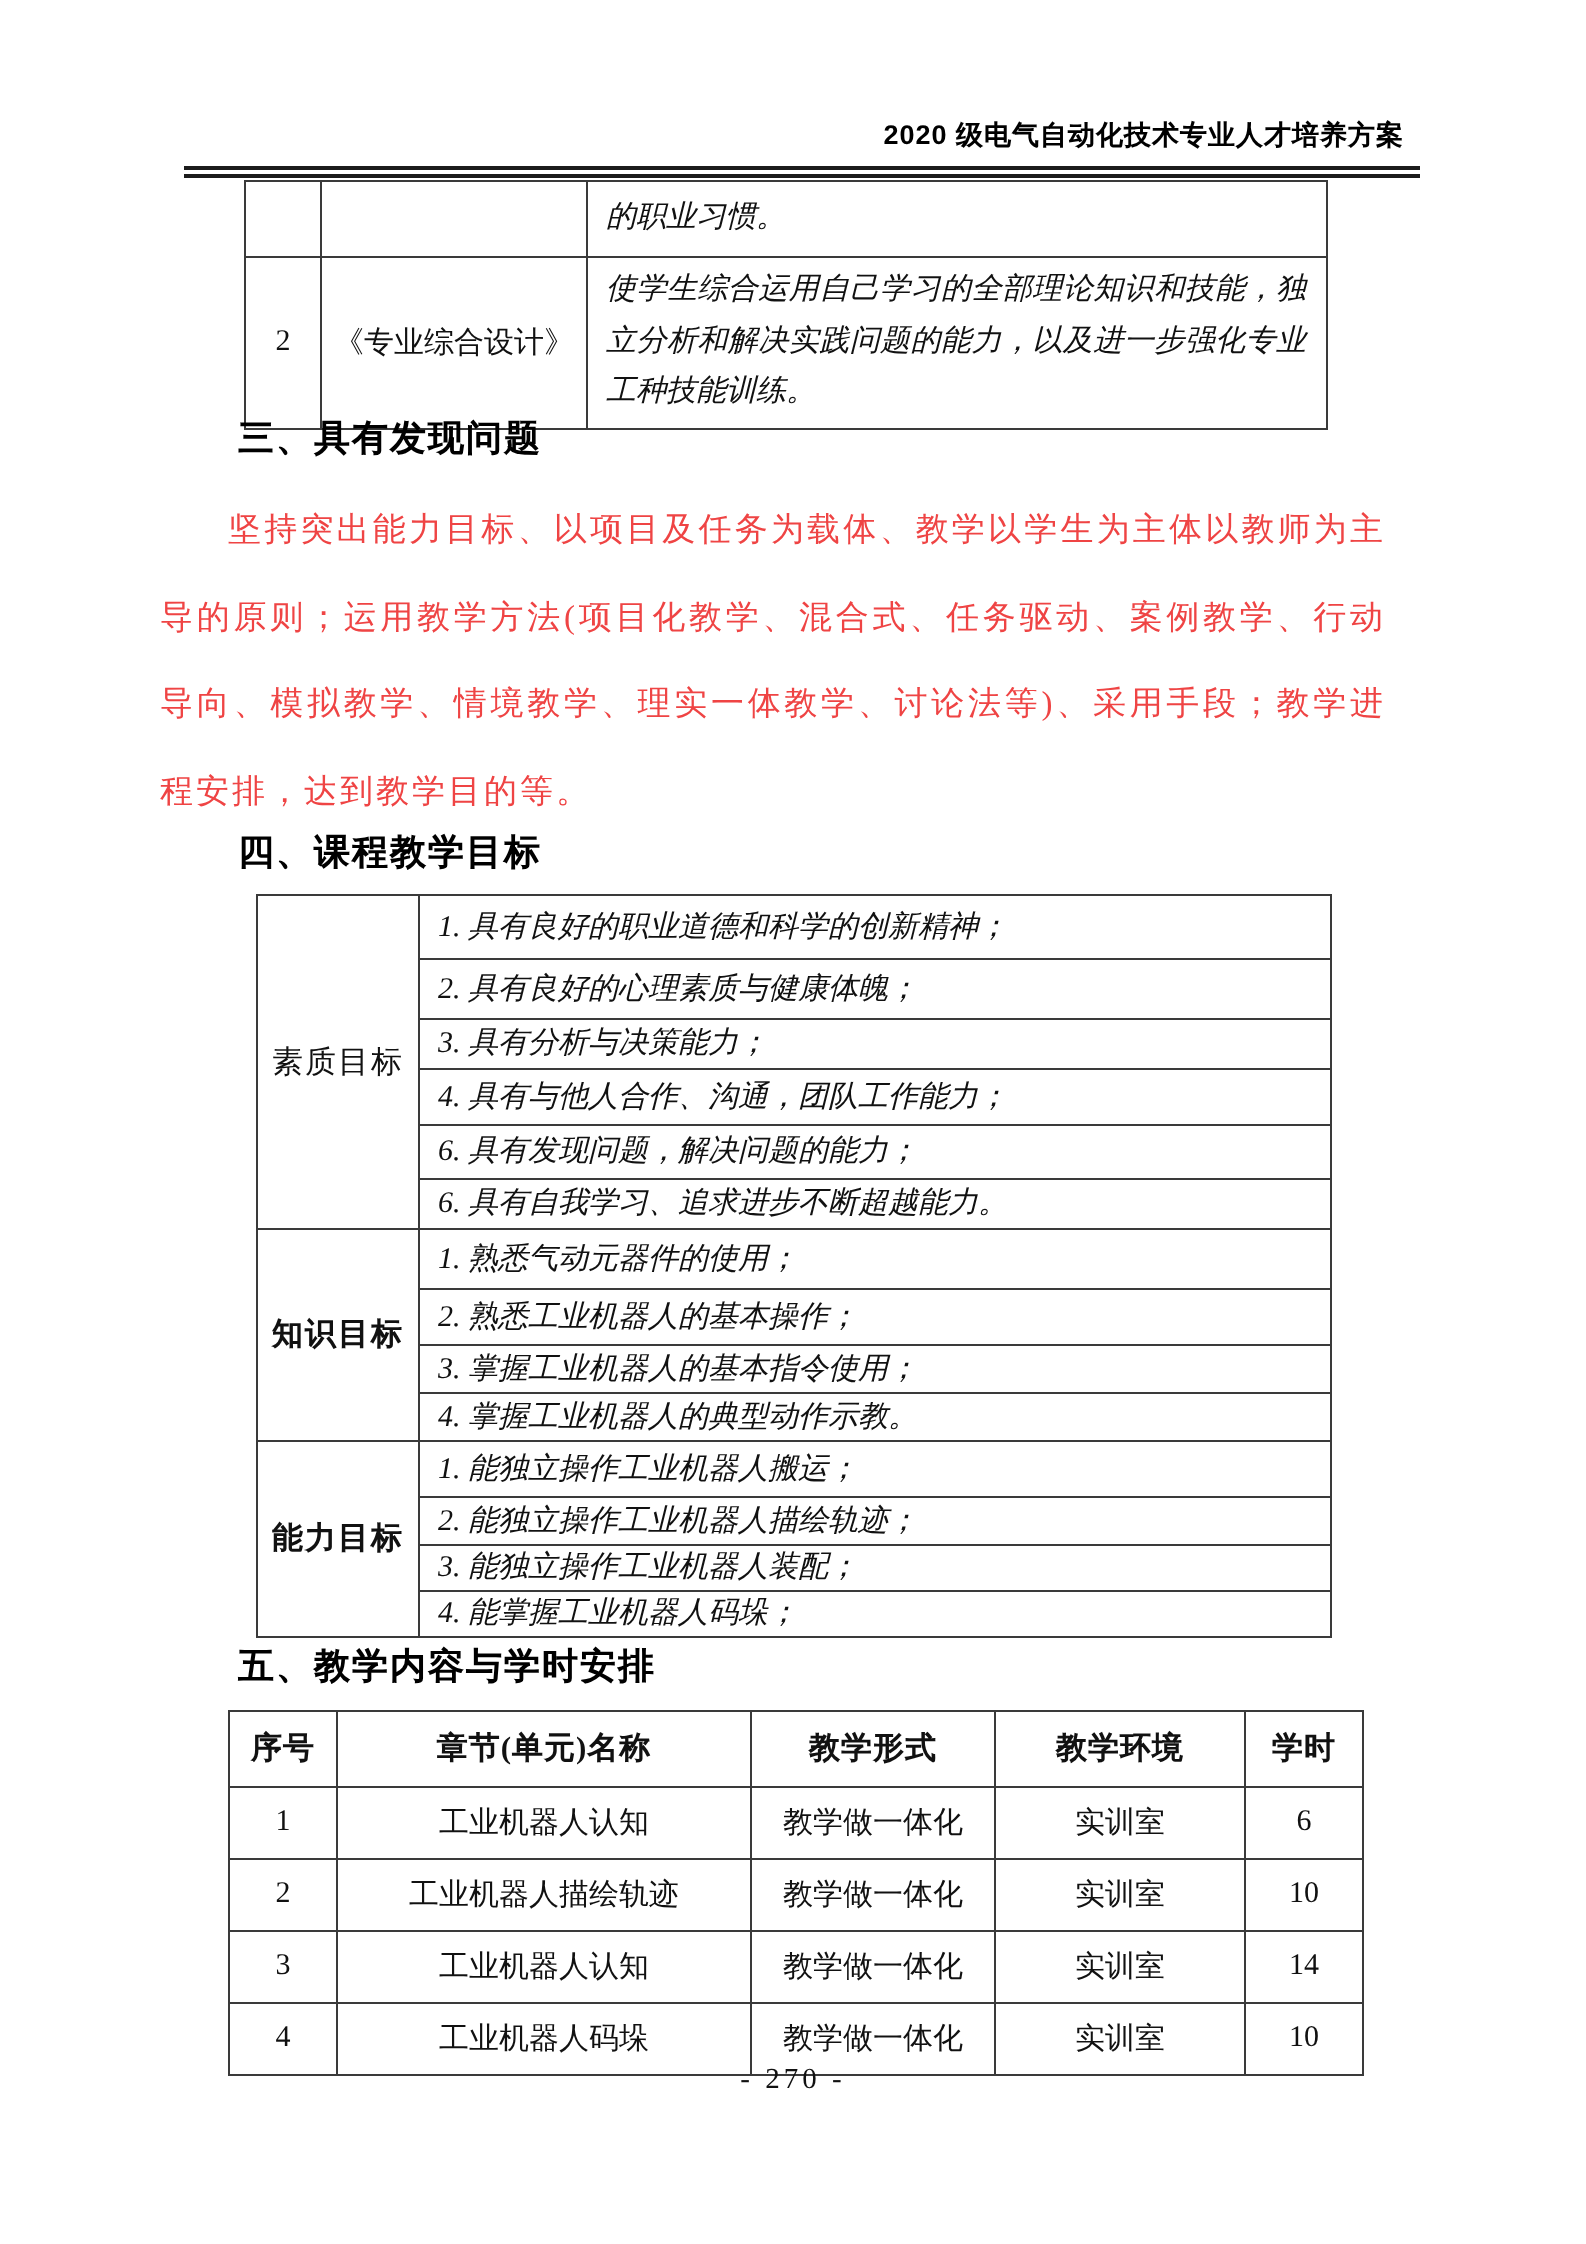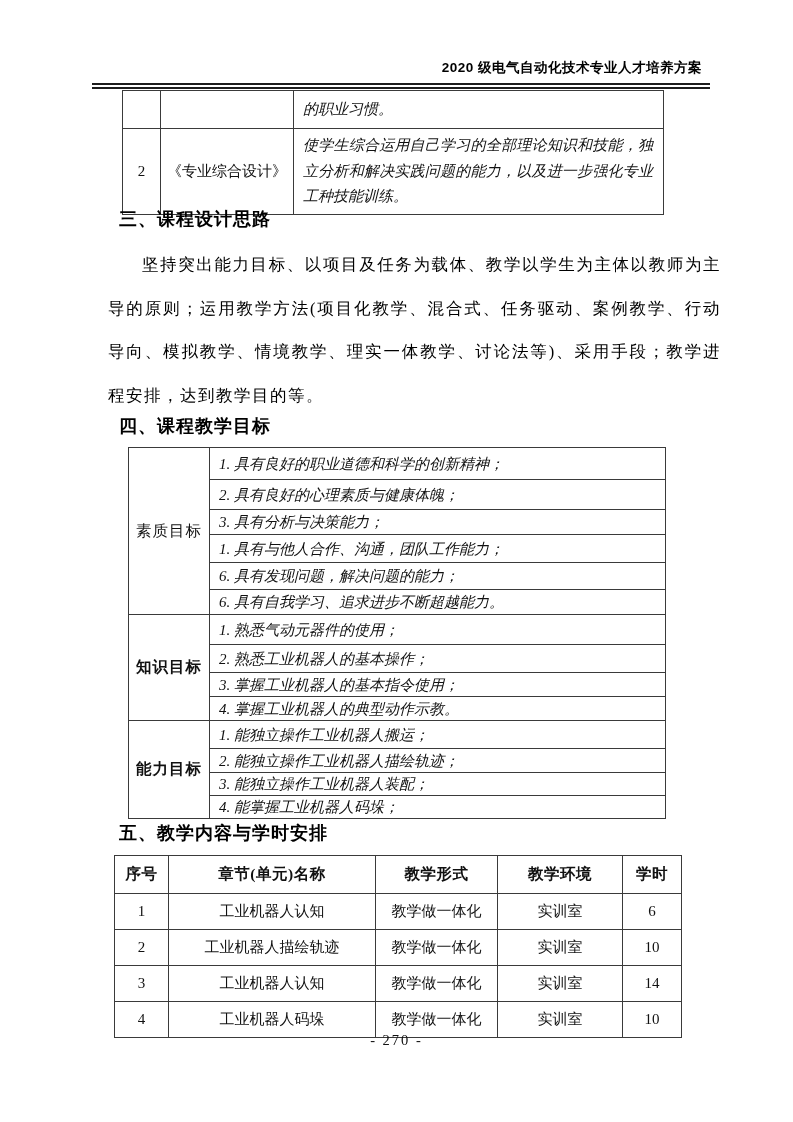--- a/index.html
+++ b/index.html
@@ -30,23 +30,23 @@
   .sec-heading{
     position:absolute;left:119px;margin:0;
     font-family:"Liberation Sans","DejaVu Sans",sans-serif;
     font-weight:bold;font-size:18px;color:#000;letter-spacing:1px;
   }
   .h-three{top:207px;}
   .h-four{top:414px;}
   .h-five{top:821px;}
   
   .body-paragraph{
-    position:absolute;top:243px;left:108px;width:613px;margin:0;
+    position:absolute;top:243px;left:80px;width:613px;margin:0;
     font-size:16.5px;line-height:43.5px;text-indent:34px;
-    letter-spacing:1.5px;text-align:justify;color:#000000;
+    letter-spacing:1.5px;text-align:justify;color:#ef4444;
   }
   
   .goals-table{position:absolute;top:447px;left:128px;width:537px;border:1.5px solid #333;font-size:15px;}
   .goals-table .g-label{width:81px;text-align:center;vertical-align:middle;font-size:15.5px;letter-spacing:1px;}
   .goals-table .g-label.bold{font-weight:bold;}
   .goals-table .g-item{padding:1px 6px 1px 9px;vertical-align:middle;line-height:18px;font-style:italic;}
   
   .schedule-table{position:absolute;top:855px;left:114px;width:567px;border:1.5px solid #333;font-size:15px;}
   .schedule-table th{font-size:15.5px;font-weight:bold;height:35px;text-align:center;vertical-align:middle;letter-spacing:0.5px;}
   .schedule-table td{height:33px;text-align:center;vertical-align:middle;}
@@ -77,21 +77,21 @@
       <td class="c-desc">的职业习惯。</td>
     </tr>
     <tr style="height:77px">
       <td class="c-no">2</td>
       <td class="c-name">《专业综合设计》</td>
       <td class="c-desc">使学生综合运用自己学习的全部理论知识和技能，独立分析和解决实践问题的能力，以及进一步强化专业工种技能训练。</td>
     </tr>
   </tbody>
     </table>
 
-  <h2 class="sec-heading h-three">三、课程设计思路</h2>
+  <h2 class="sec-heading h-three">三、具有发现问题</h2>
 
   <p class="body-paragraph">坚持突出能力目标、以项目及任务为载体、教学以学生为主体以教师为主导的原则；运用教学方法(项目化教学、混合式、任务驱动、案例教学、行动导向、模拟教学、情境教学、理实一体教学、讨论法等)、采用手段；教学进程安排，达到教学目的等。</p>
 
   <h2 class="sec-heading h-four">四、课程教学目标</h2>
 
   <table class="goals-table">
     <colgroup>
         <col style="width:81px">
         <col style="width:456px">
       </colgroup>
@@ -100,21 +100,21 @@
       <td class="g-label" rowspan="6">素质目标</td>
       <td class="g-item">1. 具有良好的职业道德和科学的创新精神；</td>
     </tr>
     <tr style="height:30px">
           <td class="g-item">2. 具有良好的心理素质与健康体魄；</td>
         </tr>
     <tr style="height:25px">
           <td class="g-item">3. 具有分析与决策能力；</td>
         </tr>
     <tr style="height:28px">
-          <td class="g-item">1. 具有与他人合作、沟通，团队工作能力；</td>
+          <td class="g-item">4. 具有与他人合作、沟通，团队工作能力；</td>
         </tr>
     <tr style="height:27px">
           <td class="g-item">6. 具有发现问题，解决问题的能力；</td>
         </tr>
     <tr style="height:25px">
           <td class="g-item">6. 具有自我学习、追求进步不断超越能力。</td>
         </tr>
 
     <tr style="height:30px">
       <td class="g-label bold" rowspan="4">知识目标</td>

